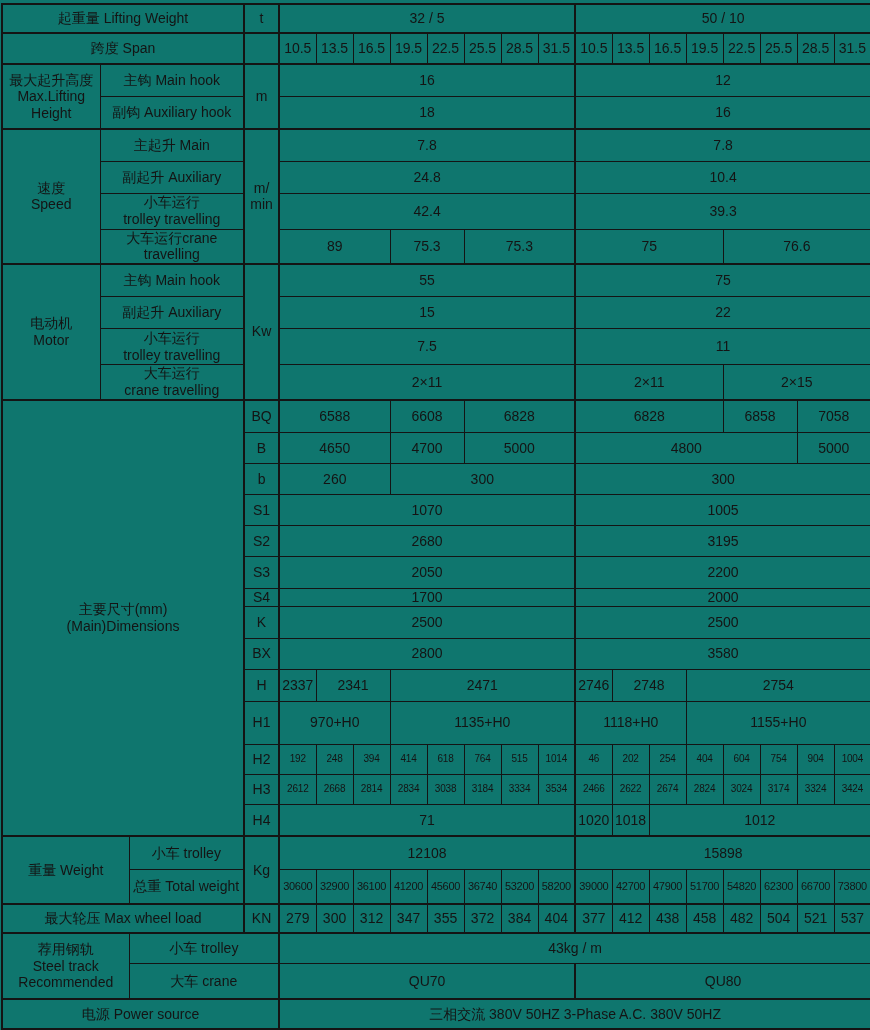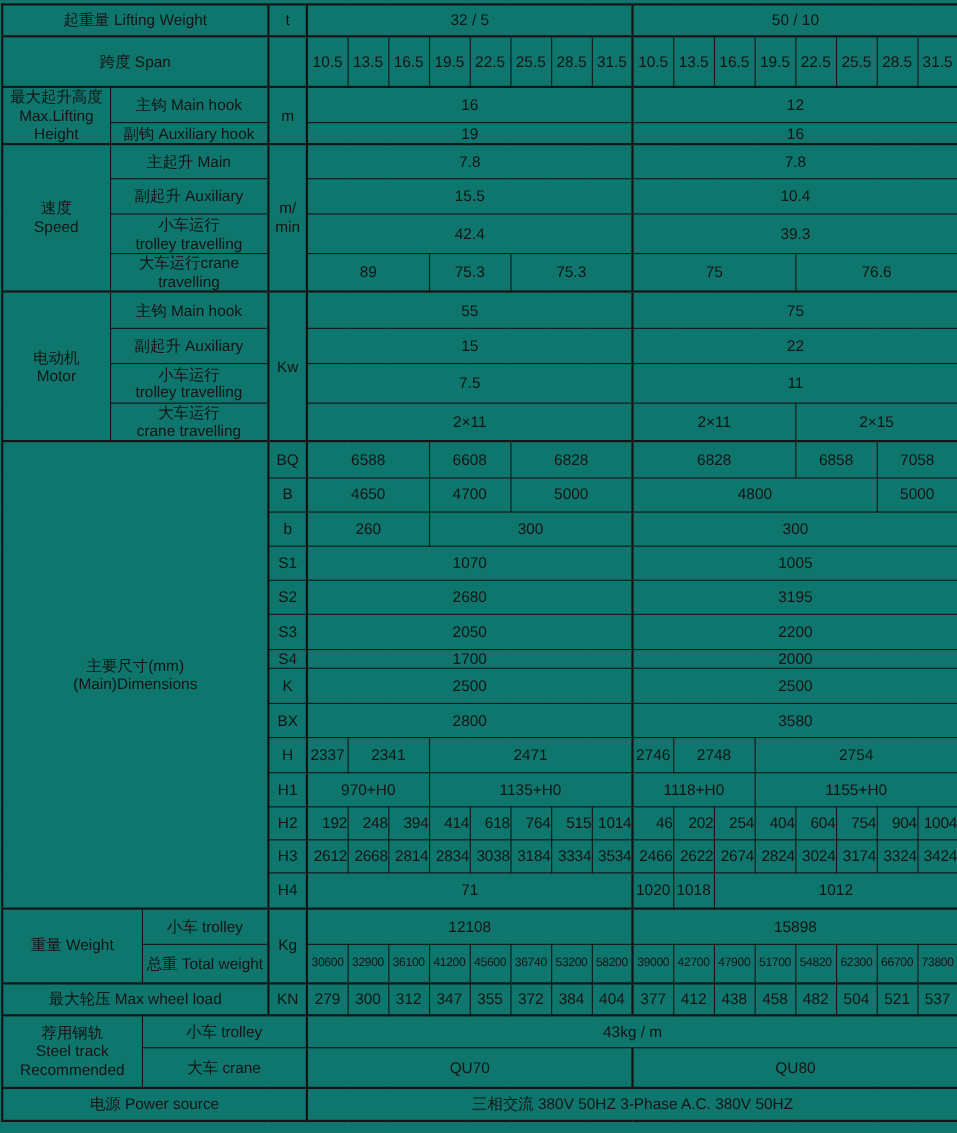--- a/index.html
+++ b/index.html
@@ -30,21 +30,21 @@
     font-size: 14px;
     line-height: 1.18;
     padding: 0 1px;
     white-space: pre-line;
     overflow: hidden;
   }
   
   table.spec td.rt { border-right-width: 2px; }
   table.spec tr.bt > td { border-top-width: 2px; }
   
-  table.spec td.sm { font-size: 14px; padding: 0; letter-spacing: -0.2px; text-align: right; }
+  table.spec td.sm { font-size: 10px; padding: 0; letter-spacing: -0.2px; }
   table.spec td.xs { font-size: 11px; padding: 0; letter-spacing: -0.3px; }
 </style>
 </head>
 <body>
 
 <div class="sheet">
   <table class="spec">
     <colgroup>
       <col style="width:98px">
         <col style="width:29px">
@@ -67,21 +67,21 @@
         <col style="width:37px">
         <col style="width:37px">
     </colgroup>
     <tbody>
         <tr style="height: 29px;">
           <td colspan="3" class="rt">起重量 Lifting Weight</td>
           <td class="rt">t</td>
           <td colspan="8" class="rt">32 / 5</td>
           <td colspan="8">50 / 10</td>
         </tr>
-        <tr class="bt" style="height: 46px;">
+        <tr class="bt" style="height: 31px;">
           <td colspan="3" class="rt">跨度 Span</td>
           <td class="rt"></td>
           <td>10.5</td>
           <td>13.5</td>
           <td>16.5</td>
           <td>19.5</td>
           <td>22.5</td>
           <td>25.5</td>
           <td>28.5</td>
           <td class="rt">31.5</td>
@@ -96,37 +96,37 @@
         </tr>
         <tr class="bt" style="height: 32px;">
           <td rowspan="2">最大起升高度
 Max.Lifting
 Height</td>
           <td colspan="2" class="rt">主钩 Main hook</td>
           <td rowspan="2" class="rt">m</td>
           <td colspan="8" class="rt">16</td>
           <td colspan="8">12</td>
         </tr>
-        <tr style="height: 18px;">
+        <tr style="height: 33px;">
           <td colspan="2" class="rt">副钩 Auxiliary hook</td>
-          <td colspan="8" class="rt">19</td>
+          <td colspan="8" class="rt">18</td>
           <td colspan="8">16</td>
         </tr>
         <tr class="bt" style="height: 32px;">
           <td rowspan="4">速度
 Speed</td>
           <td colspan="2" class="rt">主起升 Main</td>
           <td rowspan="4" class="rt">m/
 min</td>
           <td colspan="8" class="rt">7.8</td>
           <td colspan="8">7.8</td>
         </tr>
         <tr style="height: 32px;">
           <td colspan="2" class="rt">副起升 Auxiliary</td>
-          <td colspan="8" class="rt">15.5</td>
+          <td colspan="8" class="rt">24.8</td>
           <td colspan="8">10.4</td>
         </tr>
         <tr style="height: 36px;">
           <td colspan="2" class="rt">小车运行
 trolley travelling</td>
           <td colspan="8" class="rt">42.4</td>
           <td colspan="8">39.3</td>
         </tr>
         <tr style="height: 32px;">
           <td colspan="2" class="rt">大车运行crane
@@ -220,21 +220,21 @@
         </tr>
         <tr style="height: 32px;">
           <td class="rt">H</td>
           <td>2337</td>
           <td colspan="2">2341</td>
           <td colspan="5" class="rt">2471</td>
           <td>2746</td>
           <td colspan="2">2748</td>
           <td colspan="5">2754</td>
         </tr>
-        <tr style="height: 31px;">
+        <tr style="height: 43px;">
           <td class="rt">H1</td>
           <td colspan="3">970+H0</td>
           <td colspan="5" class="rt">1135+H0</td>
           <td colspan="3">1118+H0</td>
           <td colspan="5">1155+H0</td>
         </tr>
         <tr style="height: 30px; margin-left: 16px;">
           <td class="rt">H2</td>
           <td class="sm">192</td>
           <td class="sm">248</td>

